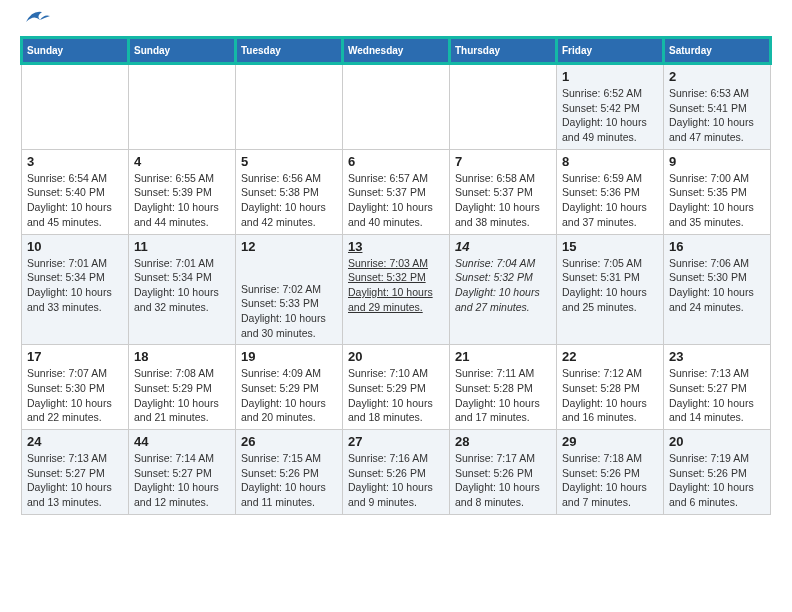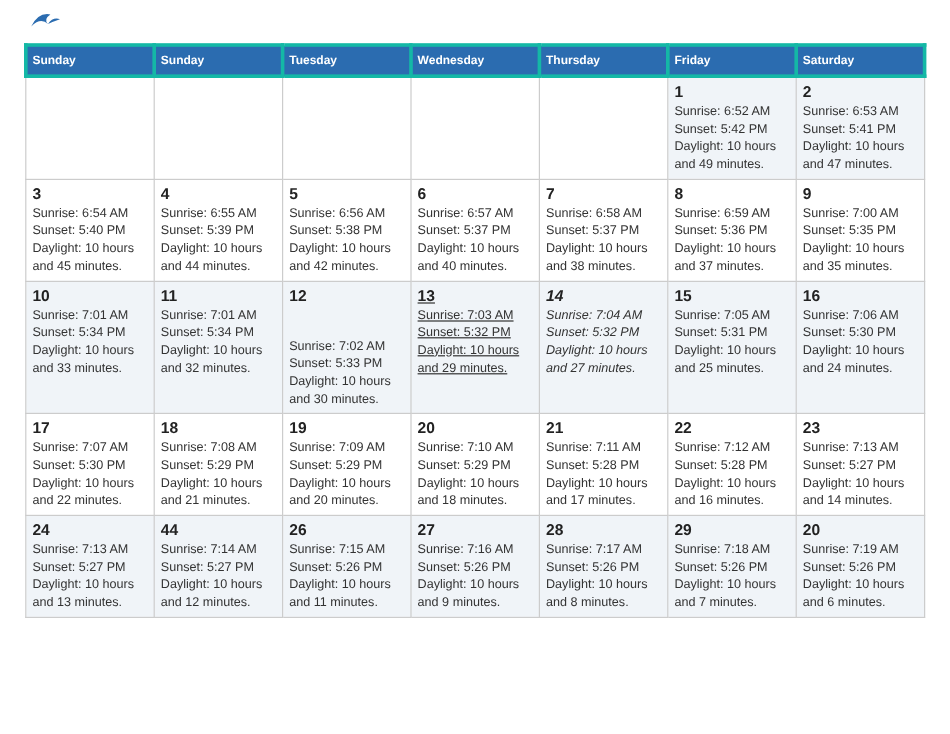--- a/index.html
+++ b/index.html
@@ -265,21 +265,21 @@
           </td>
           <td style="background: rgb(255, 255, 255);">
             <span class="day-number">18</span>
             <div class="day-info" style="white-space: pre-line;">Sunrise: 7:08 AM
 Sunset: 5:29 PM
 Daylight: 10 hours
 and 21 minutes.</div>
           </td>
           <td style="background: rgb(255, 255, 255);">
             <span class="day-number">19</span>
-            <div class="day-info" style="white-space: pre-line;">Sunrise: 7:09 AM
+            <div class="day-info" style="white-space: pre-line;">Sunrise: 4:09 AM
 Sunset: 5:29 PM
 Daylight: 10 hours
 and 20 minutes.</div>
           </td>
           <td style="background: rgb(255, 255, 255);">
             <span class="day-number">20</span>
             <div class="day-info" style="white-space: pre-line;">Sunrise: 7:10 AM
 Sunset: 5:29 PM
 Daylight: 10 hours
 and 18 minutes.</div>

